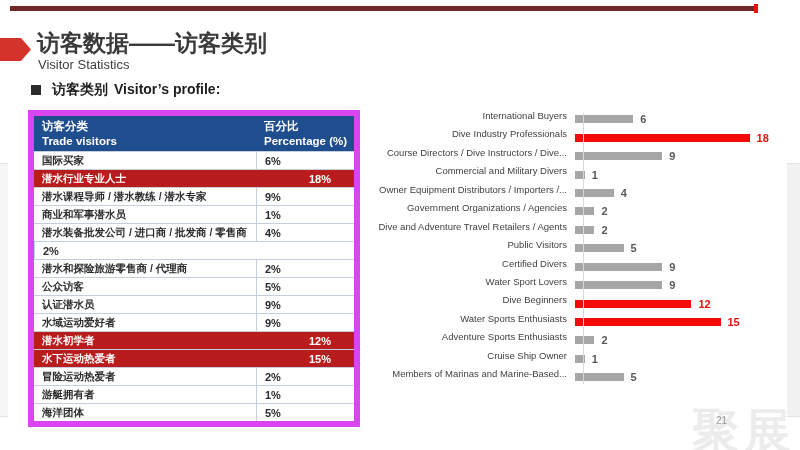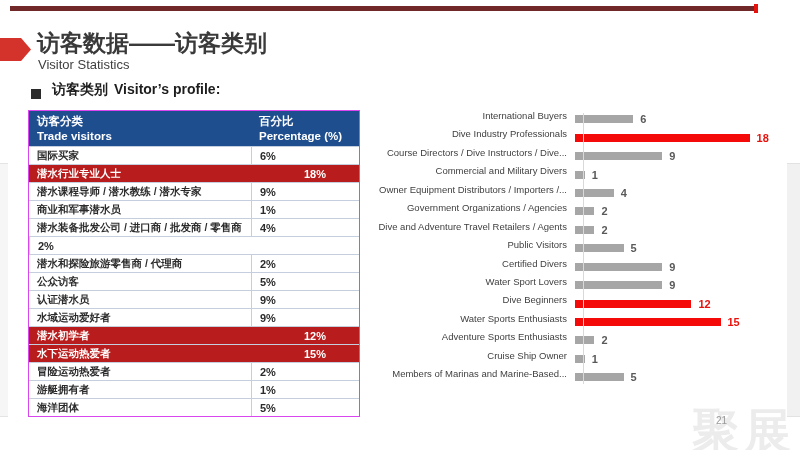--- a/index.html
+++ b/index.html
@@ -11,27 +11,27 @@
   .top-bar{position:absolute;left:10px;top:6px;width:744px;height:5px;background:#702828;}
   .top-bar-head{position:absolute;left:754px;top:4px;width:4px;height:9px;background:#e8120d;}
 
   
   .heading-arrow{position:absolute;left:0;top:38px;width:31px;height:23px;background:#d3332b;
     clip-path:polygon(0 0,68% 0,100% 50%,68% 100%,0 100%);}
   .title{position:absolute;left:37px;top:28px;font-size:23px;font-weight:bold;color:#3a3a3a;white-space:nowrap;}
   .subtitle{position:absolute;left:38px;top:57px;font-size:13px;color:#3f3f3f;white-space:nowrap;}
 
   
-  .section{position:absolute;left:31px;top:81px;display:flex;align-items:flex-end;}
+  .section{position:absolute;left:31px;top:81px;display:flex;align-items:center;}
   .bullet{width:10px;height:10px;background:#2b2b2b;margin-right:11px;flex:none;}
   .section-text{font-size:14px;font-weight:bold;color:#1d1d1d;white-space:nowrap;}
   .section-text .zh{margin-right:6px;}
 
   
-  .vtable{position:absolute;left:28px;top:110px;width:332px;border:1px solid #d946ef;box-sizing:border-box;background:#fff;}
+  .vtable{position:absolute;left:28px;top:110px;width:332px;border:6px solid #d946ef;box-sizing:border-box;background:#fff;}
   .thead{display:flex;background:#1f4e8f;color:#ffffff;height:35px;}
   .th1{width:222px;box-sizing:border-box;padding:3px 0 0 8px;font-size:11.5px;font-weight:bold;line-height:1.3;}
   .th2{flex:1;box-sizing:border-box;padding:3px 0 0 8px;font-size:11.5px;font-weight:bold;line-height:1.3;}
   .trow{display:flex;height:18px;box-sizing:border-box;border-top:1px solid #c4cedc;align-items:stretch;
     font-size:10.5px;font-weight:bold;color:#2b2b2b;background:#fff;}
   .td1{width:222px;box-sizing:border-box;padding-left:8px;display:flex;align-items:center;white-space:nowrap;overflow:hidden;}
   .td2{flex:1;box-sizing:border-box;padding-left:8px;border-left:1px solid #c4cedc;display:flex;align-items:center;font-size:11px;}
   .trow.hl{background:#b91c1c;color:#ffffff;gap:44px;}
   .trow.hl .td2{border-left-color:transparent;}
 

